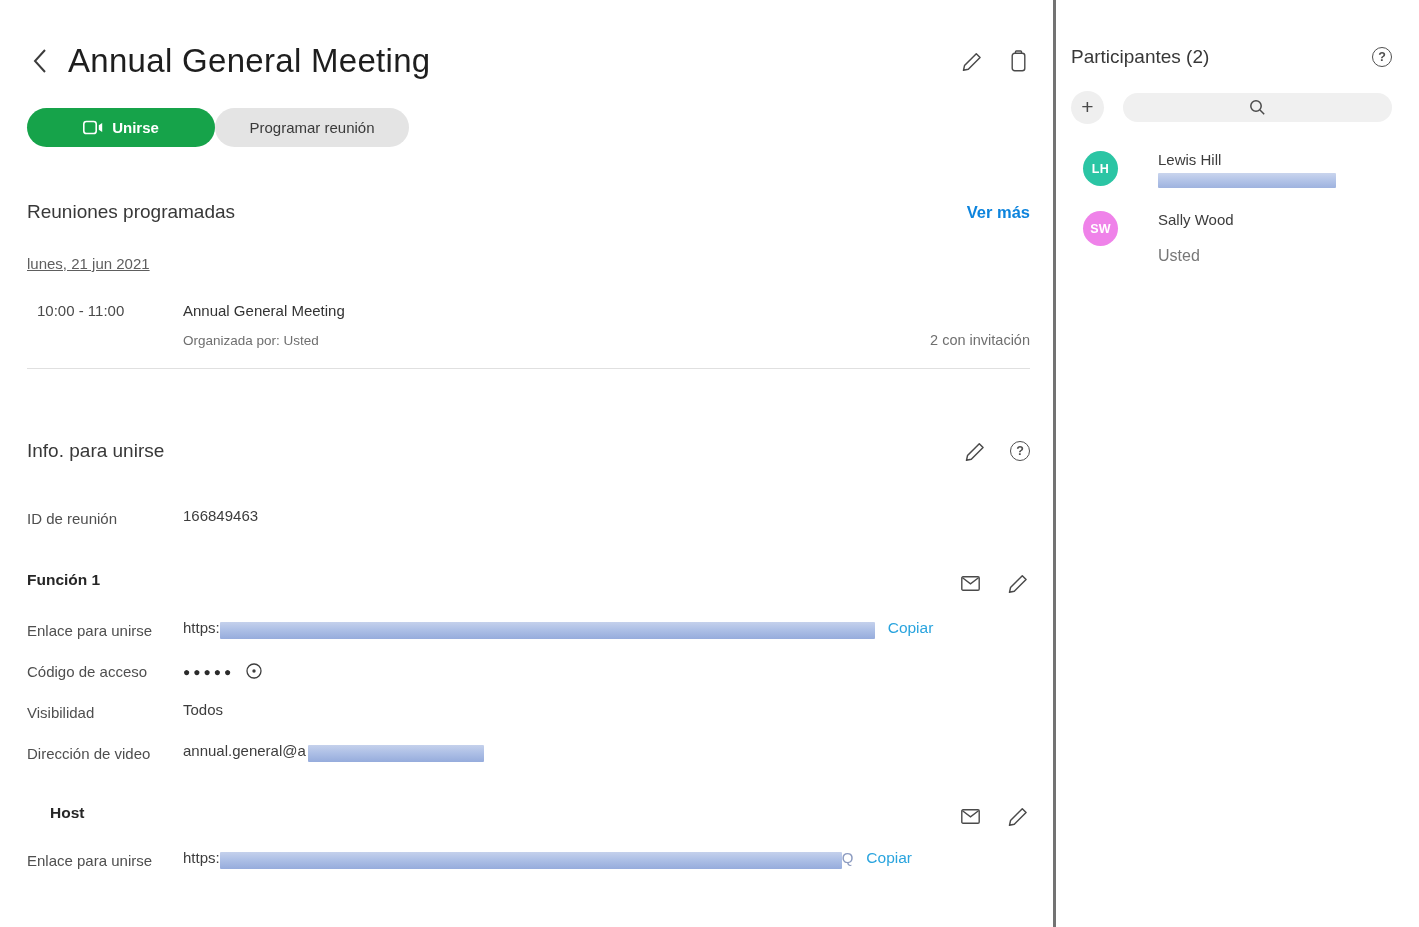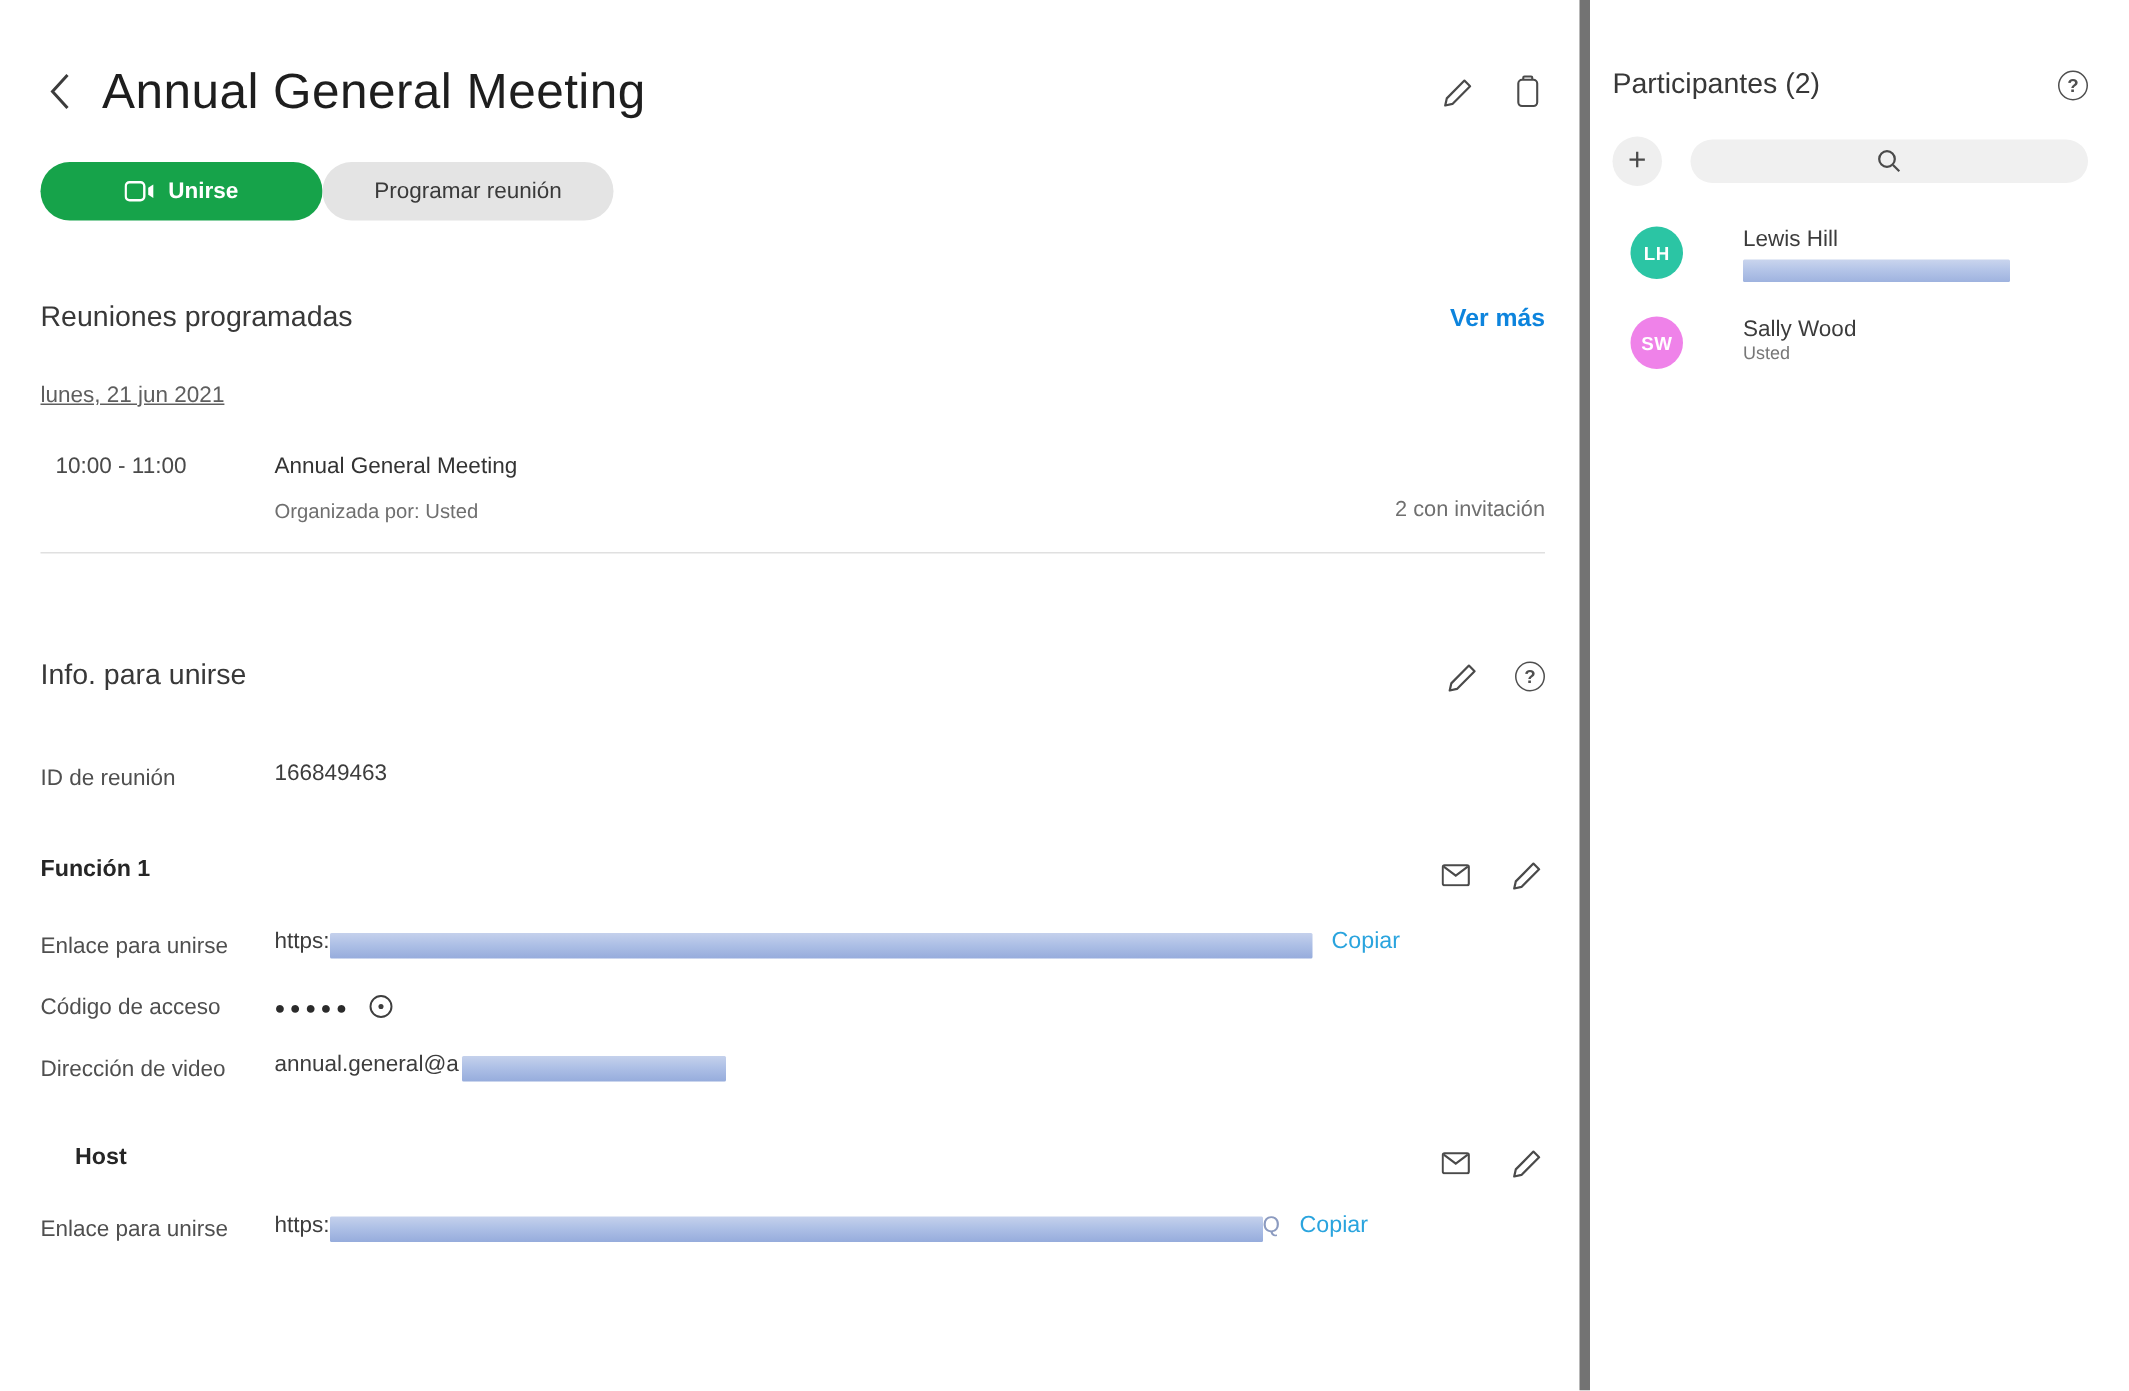--- a/index.html
+++ b/index.html
@@ -1,20 +1,20 @@
 <!DOCTYPE html>
 <html><head>
 <meta charset="utf-8">
 <style>
   * { margin:0; padding:0; box-sizing:border-box; }
   html,body { width:1419px; height:927px; overflow:hidden; background:#fff;
               font-family:"Liberation Sans","DejaVu Sans",sans-serif; color:#333; }
   .layout { display:flex; width:100%; height:100%; }
   .main { flex:1; min-width:0; padding:0 23px 0 27px; position:relative; }
-  .panel { width:366px; border-left:7px solid #737373; padding:0 27px 0 15px; }
+  .panel { width:366px; border-left:3px solid #737373; padding:0 27px 0 15px; }
 
   
   .header-row { display:flex; align-items:center; margin-top:42px; }
   .back-btn { width:26px; height:30px; display:flex; align-items:center; justify-content:center; cursor:pointer; }
   .h1 { font-size:33px; font-weight:400; color:#1E1E1E; margin-left:15px; letter-spacing:.3px; }
   .icon-btn { width:24px; height:24px; display:flex; align-items:center; justify-content:center; cursor:pointer; }
   .head-icons { margin-left:auto; display:flex; gap:22px; align-items:center; }
 
   .actions { display:flex; margin-top:28px; }
   .btn { height:39px; border:none; border-radius:20px; font-size:15px; cursor:pointer;
@@ -74,21 +74,21 @@
   .search-pill { flex:1; height:29px; background:#F0F0F0; border-radius:15px;
                  display:flex; align-items:center; justify-content:center; cursor:text; }
   .p-list { margin-top:27px; }
   .p-item { display:flex; margin-top:23px; cursor:pointer;gap:28px; }
   .p-item:first-child { margin-top:0; }
   .avatar { width:35px; height:35px; border-radius:50%; margin-left:12px; flex:none;
             display:flex; align-items:center; justify-content:center;
             color:#fff; font-size:12.5px; font-weight:700; letter-spacing:.3px; }
   .p-info { margin-left:12px; }
   .p-name { font-size:15px; color:#3C3C3C; }
-  .p-sub { font-size:12px; color:#777; margin-top:0; }
+  .p-sub { font-size:16px; color:#777; margin-top:19px; }
 
   svg { display:block; }
 </style>
 </head>
 <body>
 
 <div class="layout">
 
   <div class="main">
 
@@ -192,20 +192,24 @@
         <span class="code-dots">●●●●●</span>
         <div class="eye-wrap">
           <svg width="20" height="20" viewBox="0 0 20 20">
             <circle cx="10" cy="10" r="7" fill="none" stroke="#3E3E3E" stroke-width="1.3"></circle>
             <circle cx="10" cy="10" r="1.7" fill="#3E3E3E"></circle>
           </svg>
         </div>
       </div>
     </div>
 
+    <div class="row tight">
+      <div class="kv-label">Visibilidad</div>
+      <div class="kv-value">Todos</div>
+    </div>
 
     <div class="row tight">
       <div class="kv-label">Dirección de video</div>
       <div class="kv-value">
         <span>annual.general@a</span>
         <div class="redact redact-video"></div>
       </div>
     </div>
 
     <div class="sub-head" style="margin-top:38px;margin-left:23px;">

